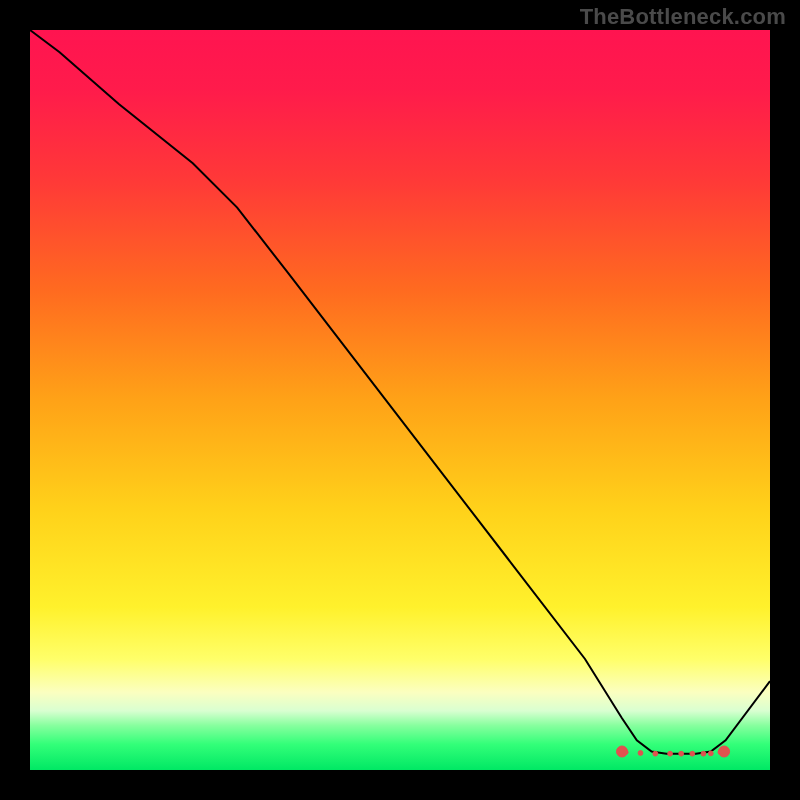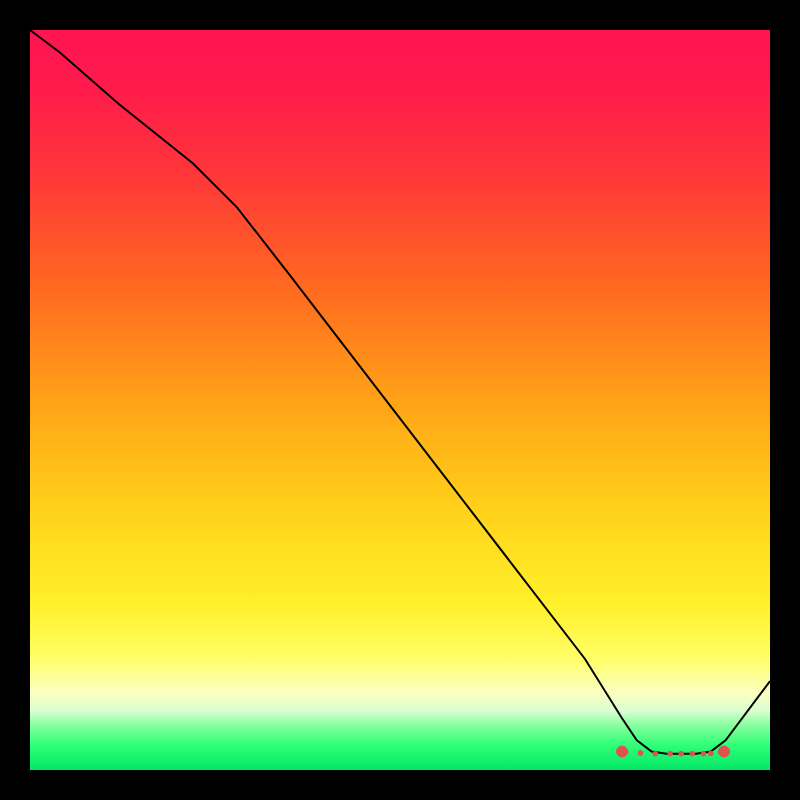--- a/index.html
+++ b/index.html
@@ -62,20 +62,21 @@
   .line {
     fill: none;
     stroke: #000;
     stroke-width: 2;
   }
 </style>
 </head>
 <body>
 
 <div class="frame">
+  <div class="watermark">TheBottleneck.com</div>
 
   <div class="plot-area">
     <svg class="overlay" viewBox="0 0 740 740" preserveAspectRatio="none">
       <polyline class="line" points="0.0,0.0 29.6,22.2 88.8,74.0 162.8,133.2 207.2,177.6 259.0,244.2 333.0,340.4 407.0,436.6 481.0,532.8 555.0,629.0 592.0,688.2 606.8,710.4 621.6,721.5 636.4,723.7 651.2,723.7 666.0,723.7 680.8,721.5 695.6,710.4 740.0,651.2"></polyline>
       <g>
           <circle cx="592.0" cy="721.5" r="5.5" class="recommend-dot"></circle>
         </g>
       <g>
           <circle cx="595.7" cy="722.2" r="2.4" class="recommend-dot"></circle>
           <circle cx="610.5" cy="723.0" r="2.4" class="recommend-dot"></circle>

